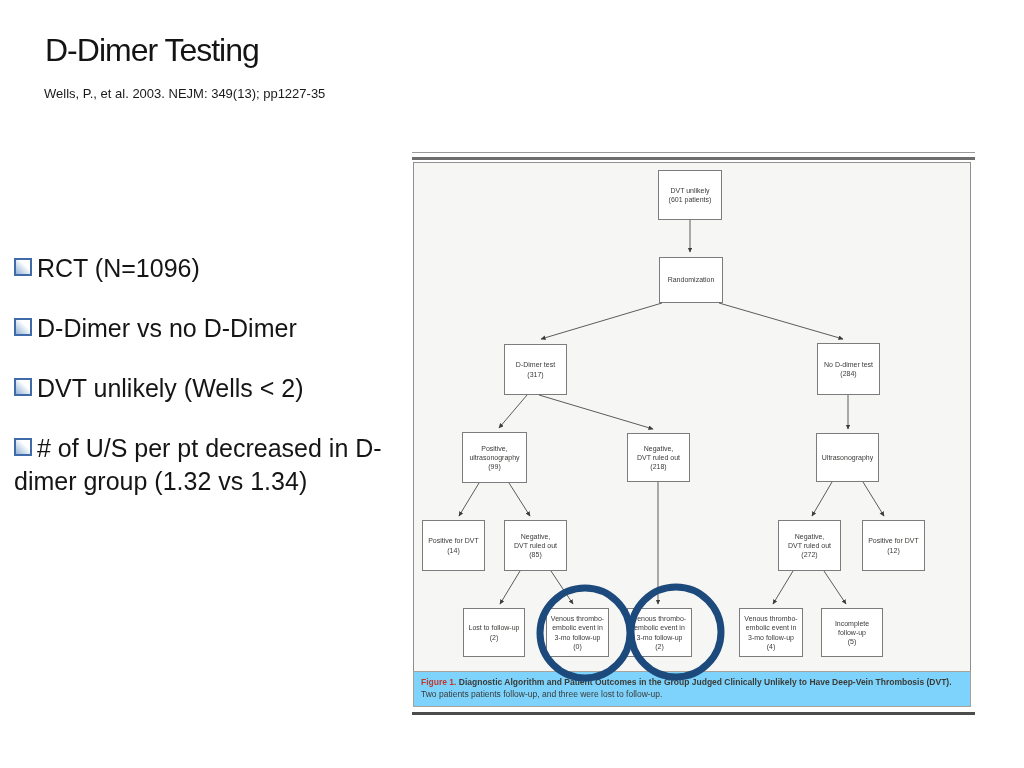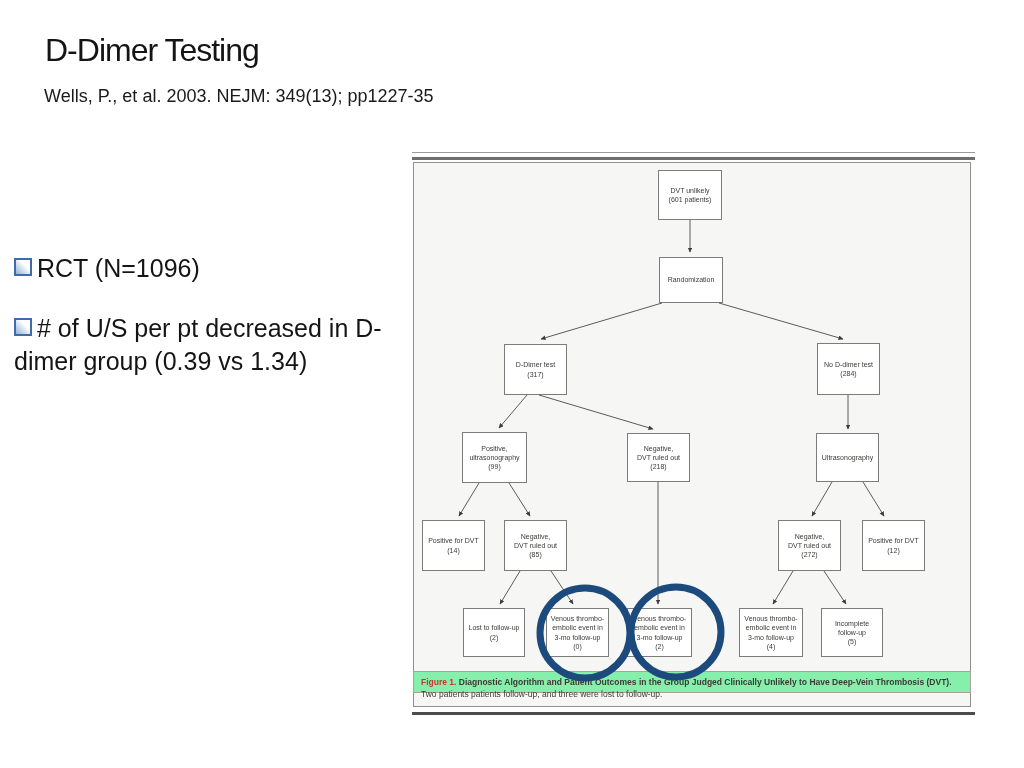--- a/index.html
+++ b/index.html
@@ -5,43 +5,43 @@
   html,body{margin:0;padding:0;}
   .slide{
     position:relative; width:1024px; height:768px; background:#ffffff;
     font-family:"Liberation Sans", sans-serif; overflow:hidden;
   }
   .title{
     position:absolute; left:45px; top:32px; font-size:32px; color:#141414;
     letter-spacing:-1px; white-space:nowrap;
   }
   .subtitle{
-    position:absolute; left:44px; top:86px; font-size:18px; color:#1a1a1a;
+    position:absolute; left:44px; top:86px; font-size:13px; color:#1a1a1a;
     white-space:nowrap;
   }
   .bullets{ position:absolute; left:14px; top:252px; width:425px; }
   .bullet{ font-size:25px; line-height:33px; color:#151515; margin-bottom:27px; }
   .sq{
     display:inline-block; width:14px; height:14px; margin-right:5px;
     border:2.5px solid #3f6ca8;
     background:linear-gradient(225deg,#ffffff 35%,#93b2d6 100%);
     vertical-align:1px;
   }
   
   .figure{ position:absolute; left:412px; top:152px; width:563px; height:566px; }
   .rule-top-1{ position:absolute; left:0; top:0; width:563px; height:1px; background:#9a9a9a; }
   .rule-top-2{ position:absolute; left:0; top:5px; width:563px; height:3px; background:#6e6e6e; }
   .rule-bottom{ position:absolute; left:0; top:560px; width:563px; height:2.5px; background:#4c4c4c; }
   .panel{
     position:absolute; left:1px; top:10px; width:558px; height:545px;
     background:#f6f6f4; border:1px solid #8f8f8f; box-sizing:border-box;
   }
   .caption{
-    position:absolute; left:1px; top:519px; width:558px; height:22px;
-    background:#86efac; border:1px solid #a9a296; box-sizing:border-box;
+    position:absolute; left:1px; top:519px; width:558px; height:36px;
+    background:#7dd3fc; border:1px solid #a9a296; box-sizing:border-box;
     padding:4px 7px 0 7px; font-size:8.5px; line-height:12px; color:#3b3b36;
   }
   .caption .fig-label{ color:#c0392f; font-weight:bold; }
   .caption .cap-bold{ font-weight:bold; }
   .node{
     position:absolute; background:#ffffff; border:1px solid #7c7c7c;
     box-sizing:border-box; display:flex; align-items:center; justify-content:center;
     text-align:center; font-size:7px; line-height:1.3; color:#3a3a38;
     white-space:pre-line; padding:1px; z-index:2;
   }
@@ -50,21 +50,23 @@
 </head>
 <body>
 
 <div class="slide">
 
   <div class="title">D-Dimer Testing</div>
   <div class="subtitle">Wells, P., et al. 2003. NEJM: 349(13); pp1227-35</div>
 
   <div class="bullets">
     <div class="bullet"><span class="sq"></span><span>RCT (N=1096)</span></div>
-    <div class="bullet"><span class="sq"></span><span># of U/S per pt decreased in D-dimer group (0.39 vs 1.34)</span></div>
+    <div class="bullet"><span class="sq"></span><span>D-Dimer vs no D-Dimer</span></div>
+    <div class="bullet"><span class="sq"></span><span>DVT unlikely (Wells &lt; 2)</span></div>
+    <div class="bullet"><span class="sq"></span><span># of U/S per pt decreased in D-dimer group (1.32 vs 1.34)</span></div>
   </div>
 
   <div class="figure">
     <div class="rule-top-1"></div>
     <div class="rule-top-2"></div>
     <div class="panel"></div>
 
     <div class="node" style="left:246px;top:18px;width:64px;height:50px">DVT unlikely
 (601 patients)</div>
     <div class="node" style="left:247px;top:105px;width:64px;height:46px">Randomization</div>

